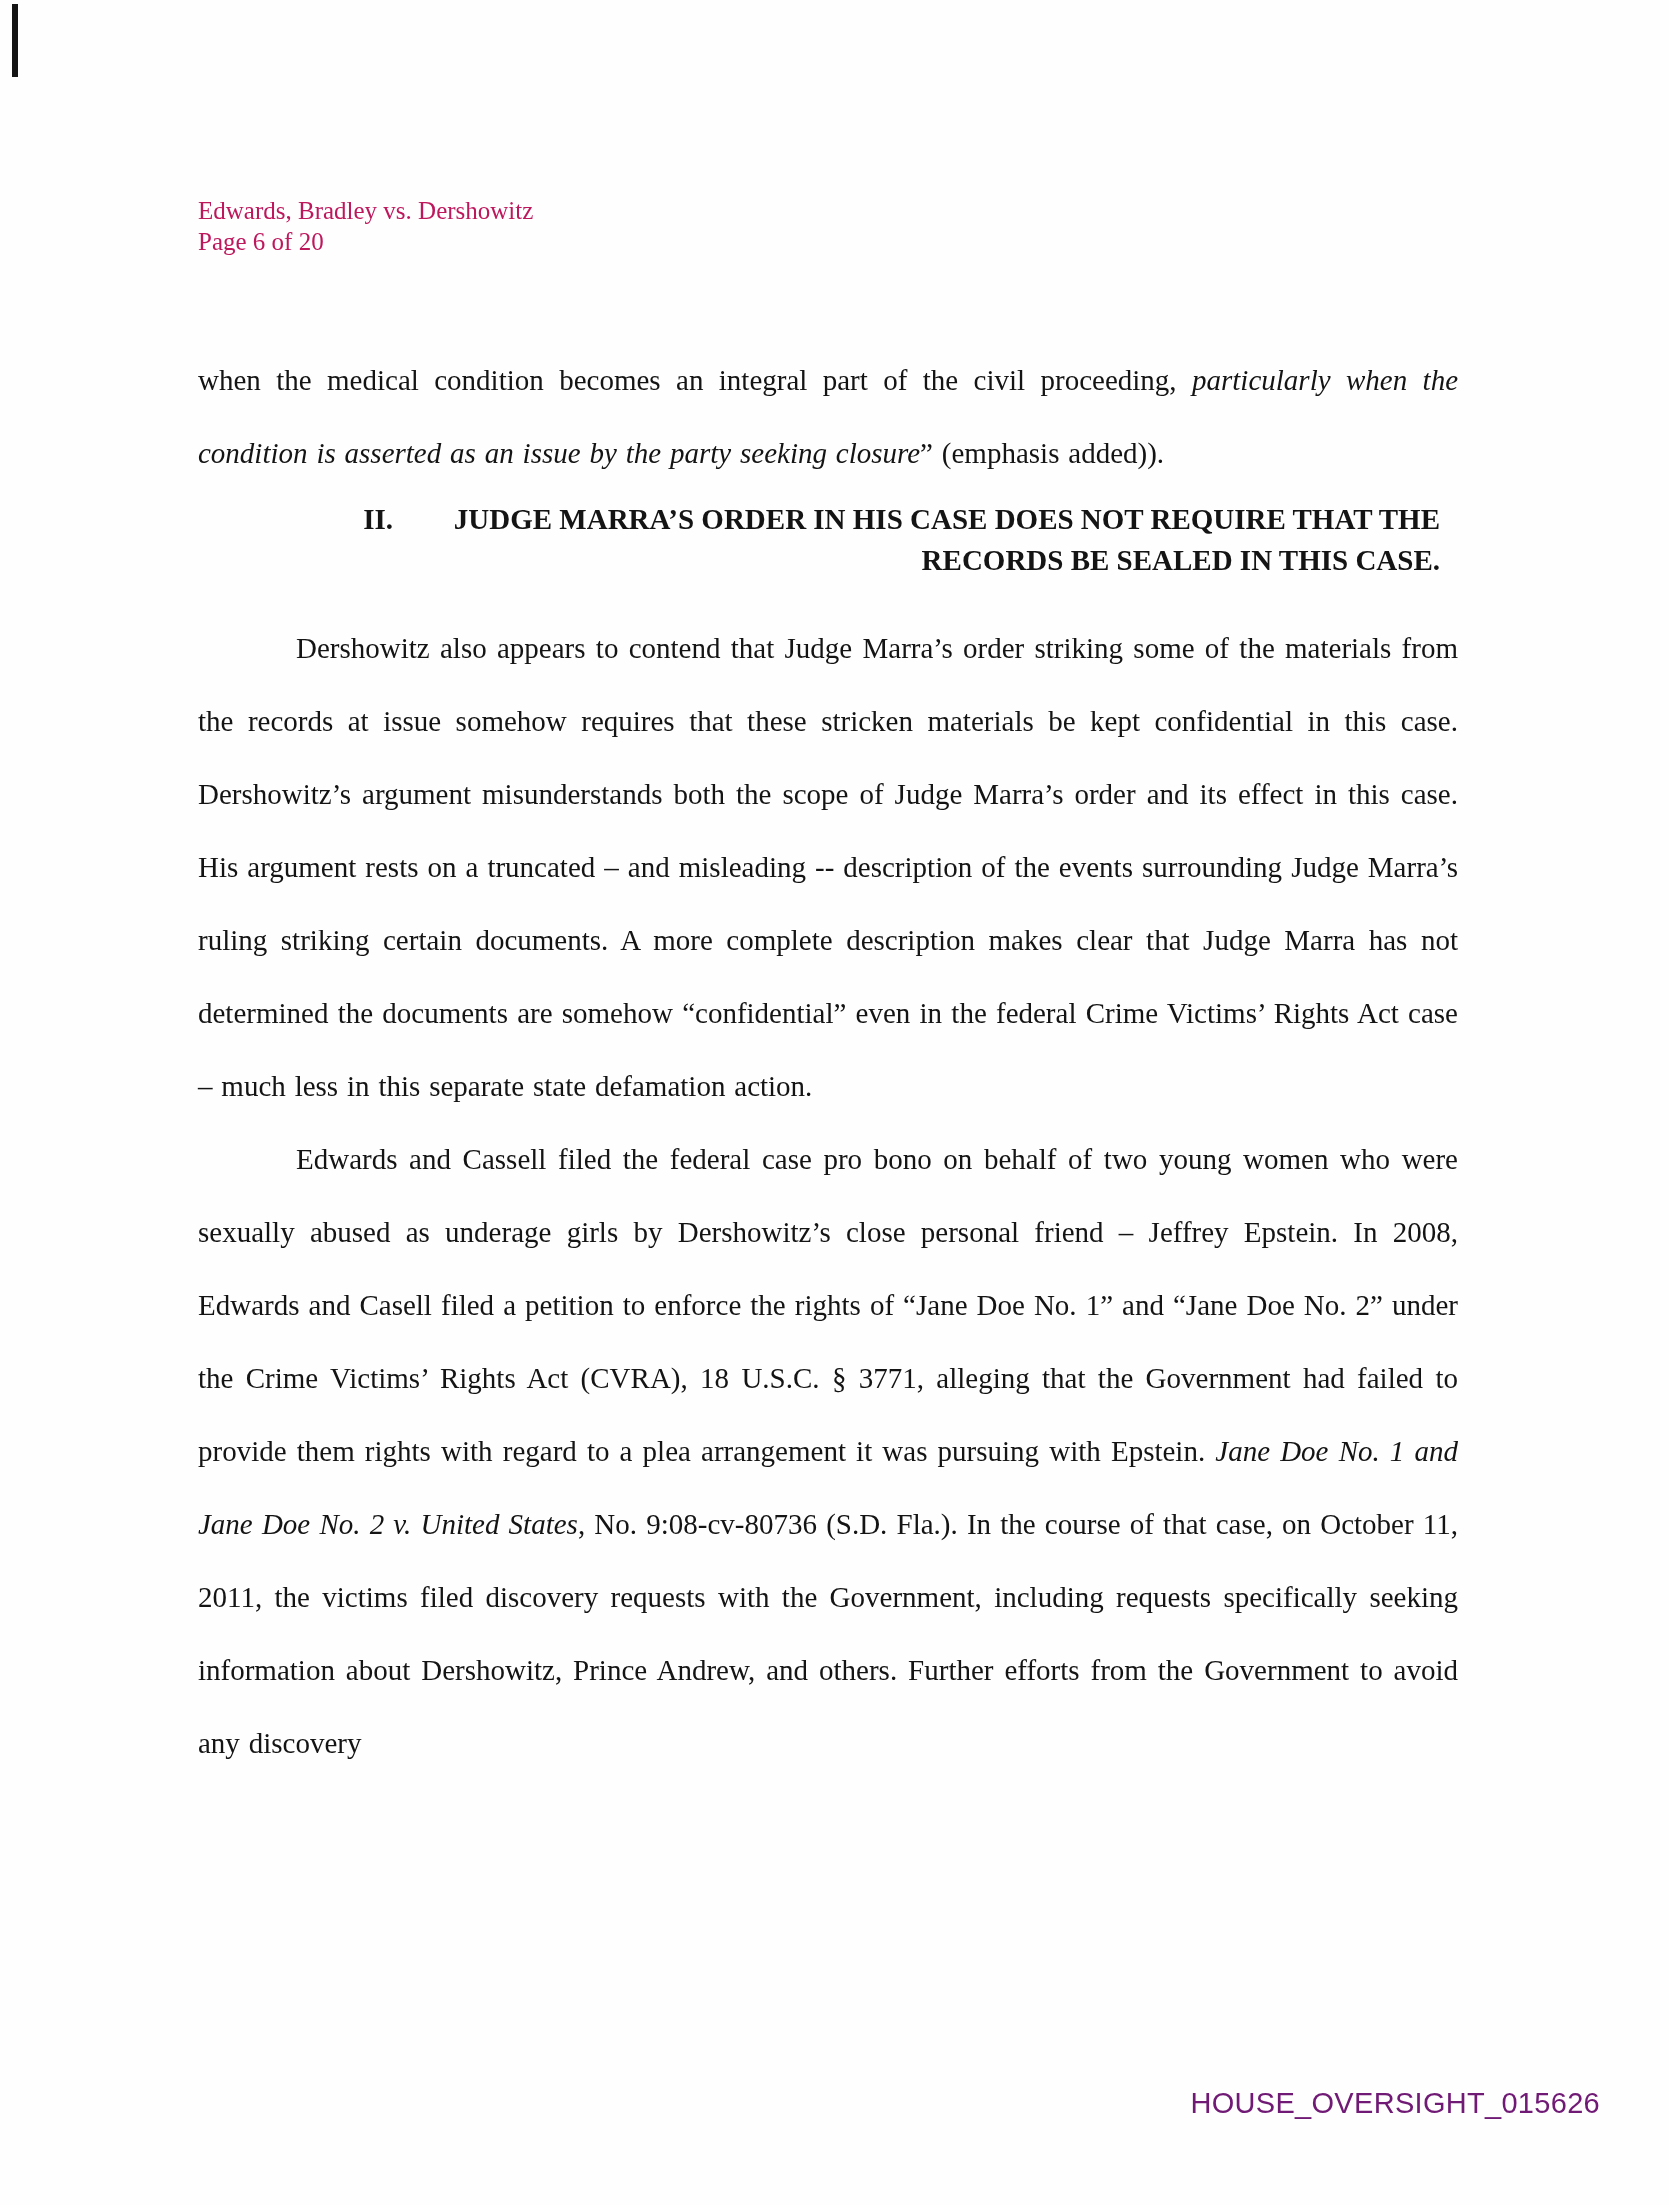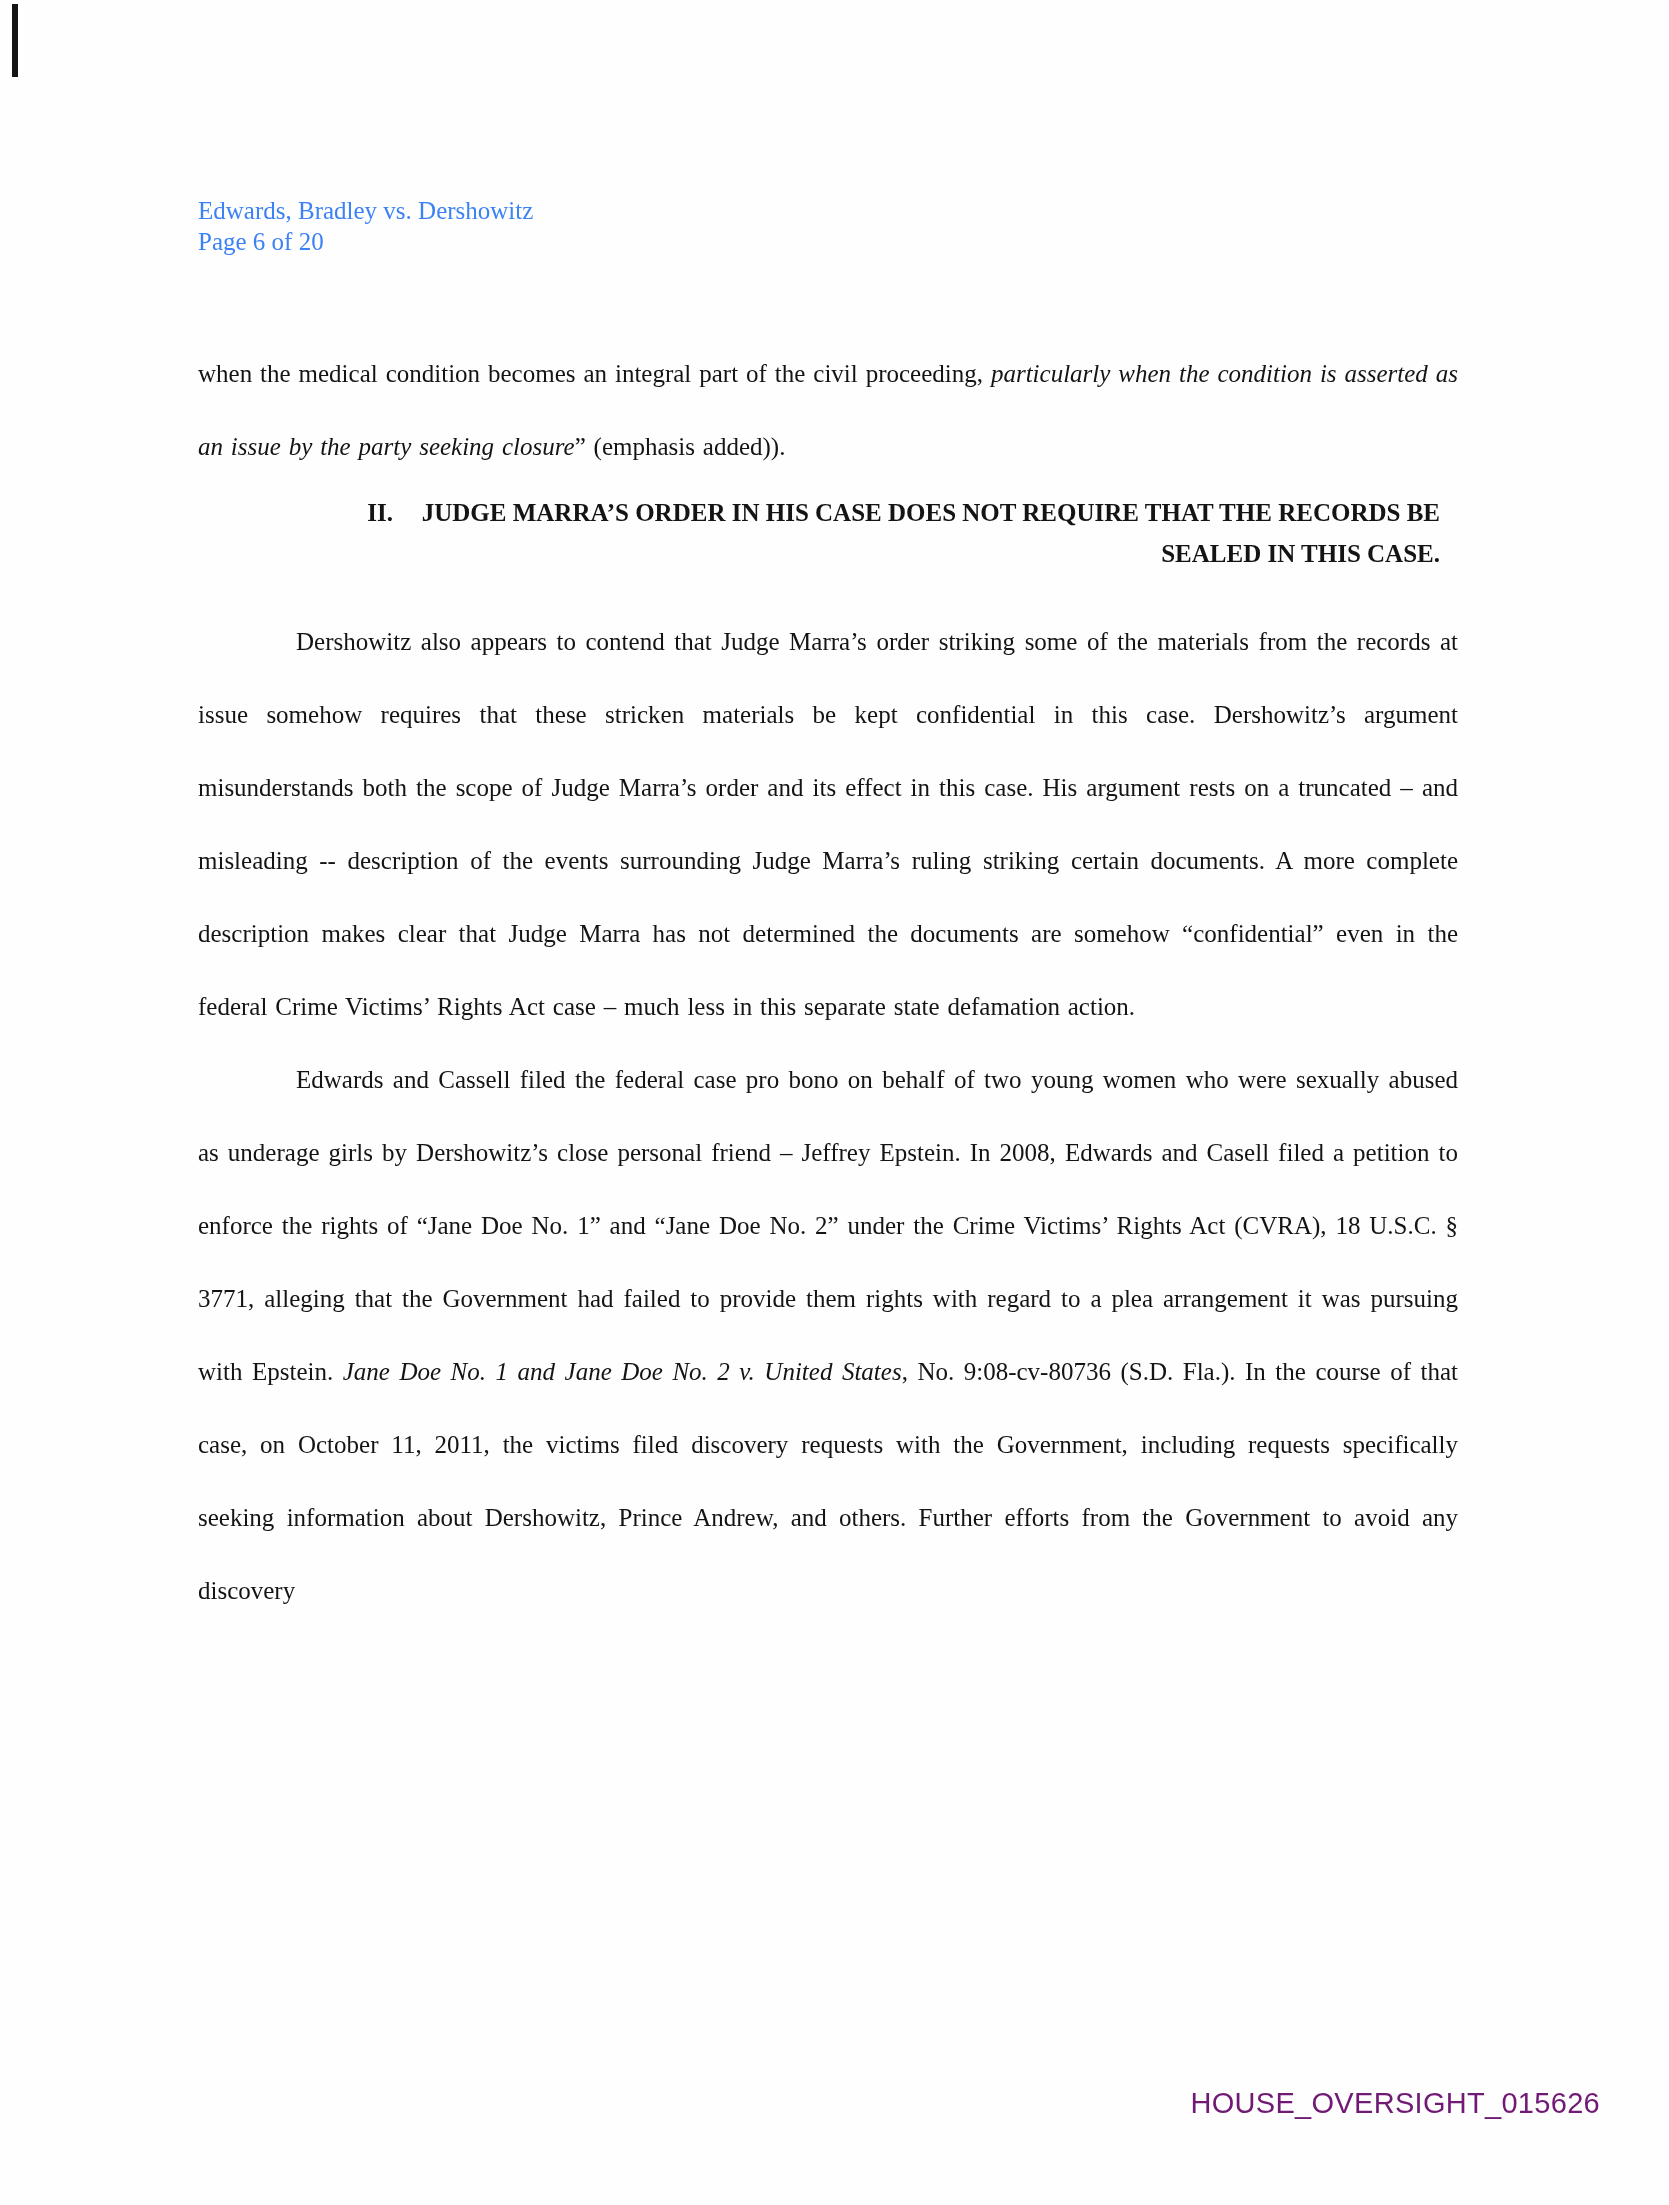--- a/index.html
+++ b/index.html
@@ -24,29 +24,29 @@
     height: 73px;
     background: #141414;
   }
 
   .doc-header {
     position: absolute;
     left: 198px;
     top: 195px;
     font-size: 25px;
     line-height: 31px;
-    color: #3b82f6;
+    color: #be185d;
   }
 
   .doc-body {
     position: absolute;
     left: 198px;
-    top: 337px;
+    top: 344px;
     width: 1260px;
-    font-size: 25px;
+    font-size: 29px;
     line-height: 73px;
     text-align: justify;
     color: #141414;
   }
 
   .para { word-spacing: 1.6px; }
   .para.indented { text-indent: 98px; }
 
   .italic { font-style: italic; }
 

